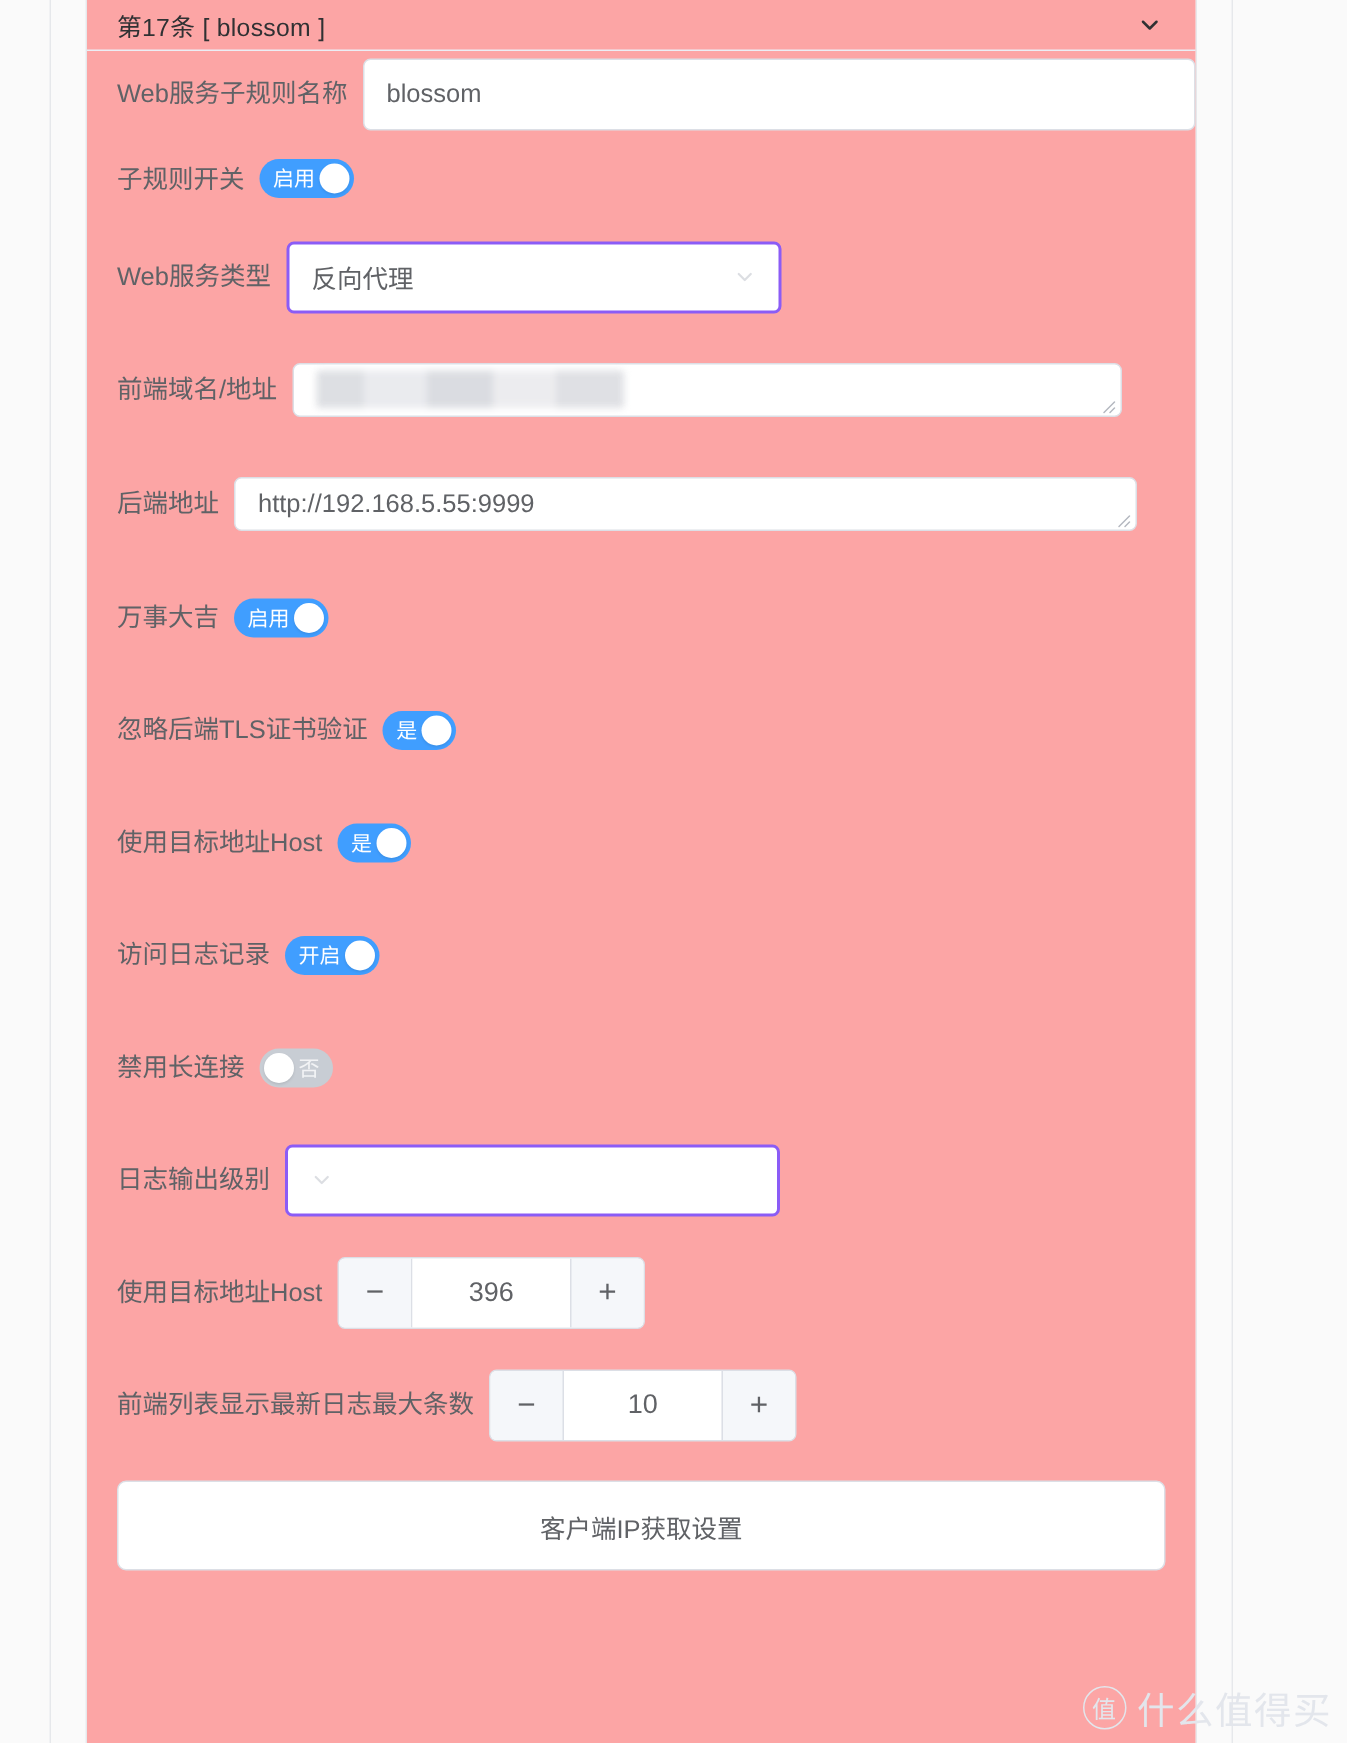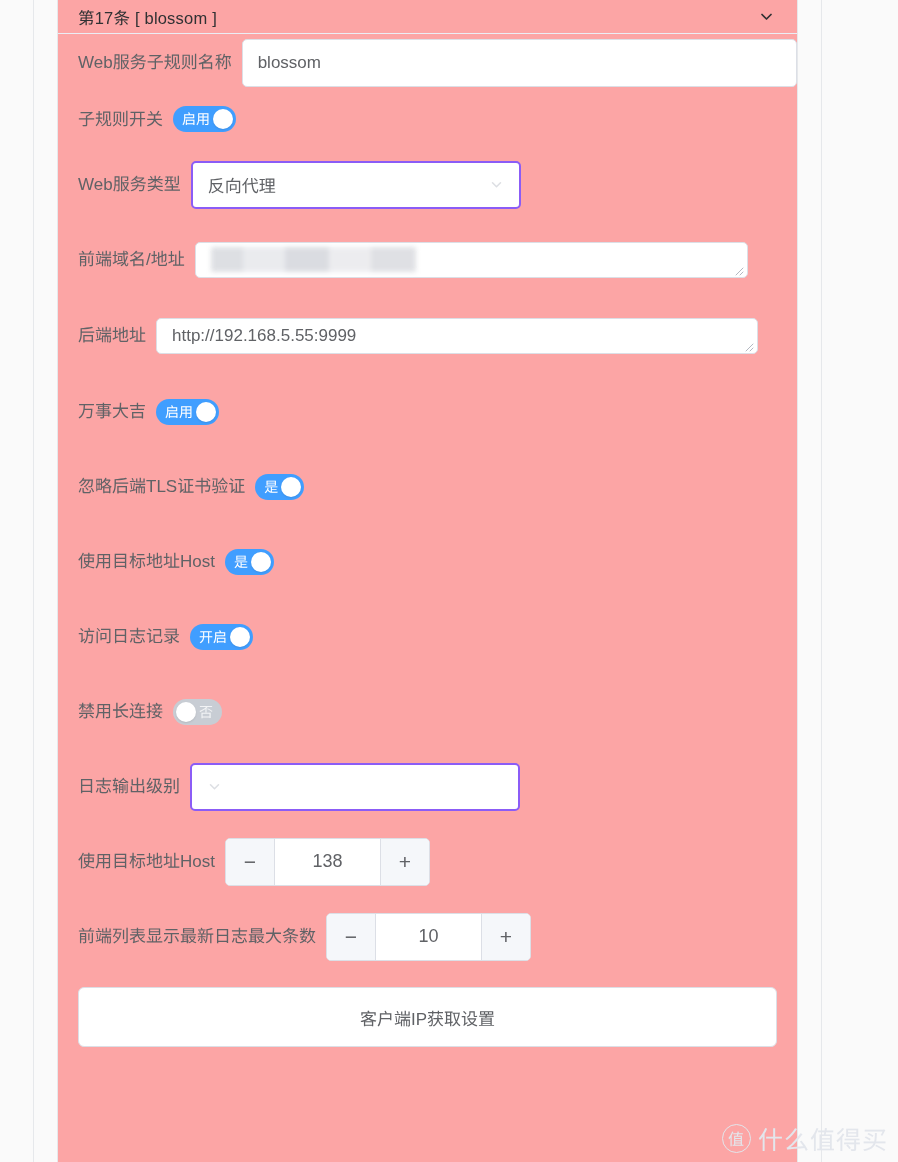--- a/index.html
+++ b/index.html
@@ -354,21 +354,21 @@
             </svg>
         </span>
       </div>
     </div>
 
 
     <div class="row" style="height:75px">
       <span class="lbl">使用目标地址Host</span>
       <div class="stp">
         <span class="btn minus">−</span>
-        <span class="val">138</span>
+        <span class="val">396</span>
         <span class="btn plus">+</span>
       </div>
     </div>
 
     <div class="row" style="height:75px">
       <span class="lbl">前端列表显示最新日志最大条数</span>
       <div class="stp">
         <span class="btn minus">−</span>
         <span class="val">10</span>
         <span class="btn plus">+</span>

